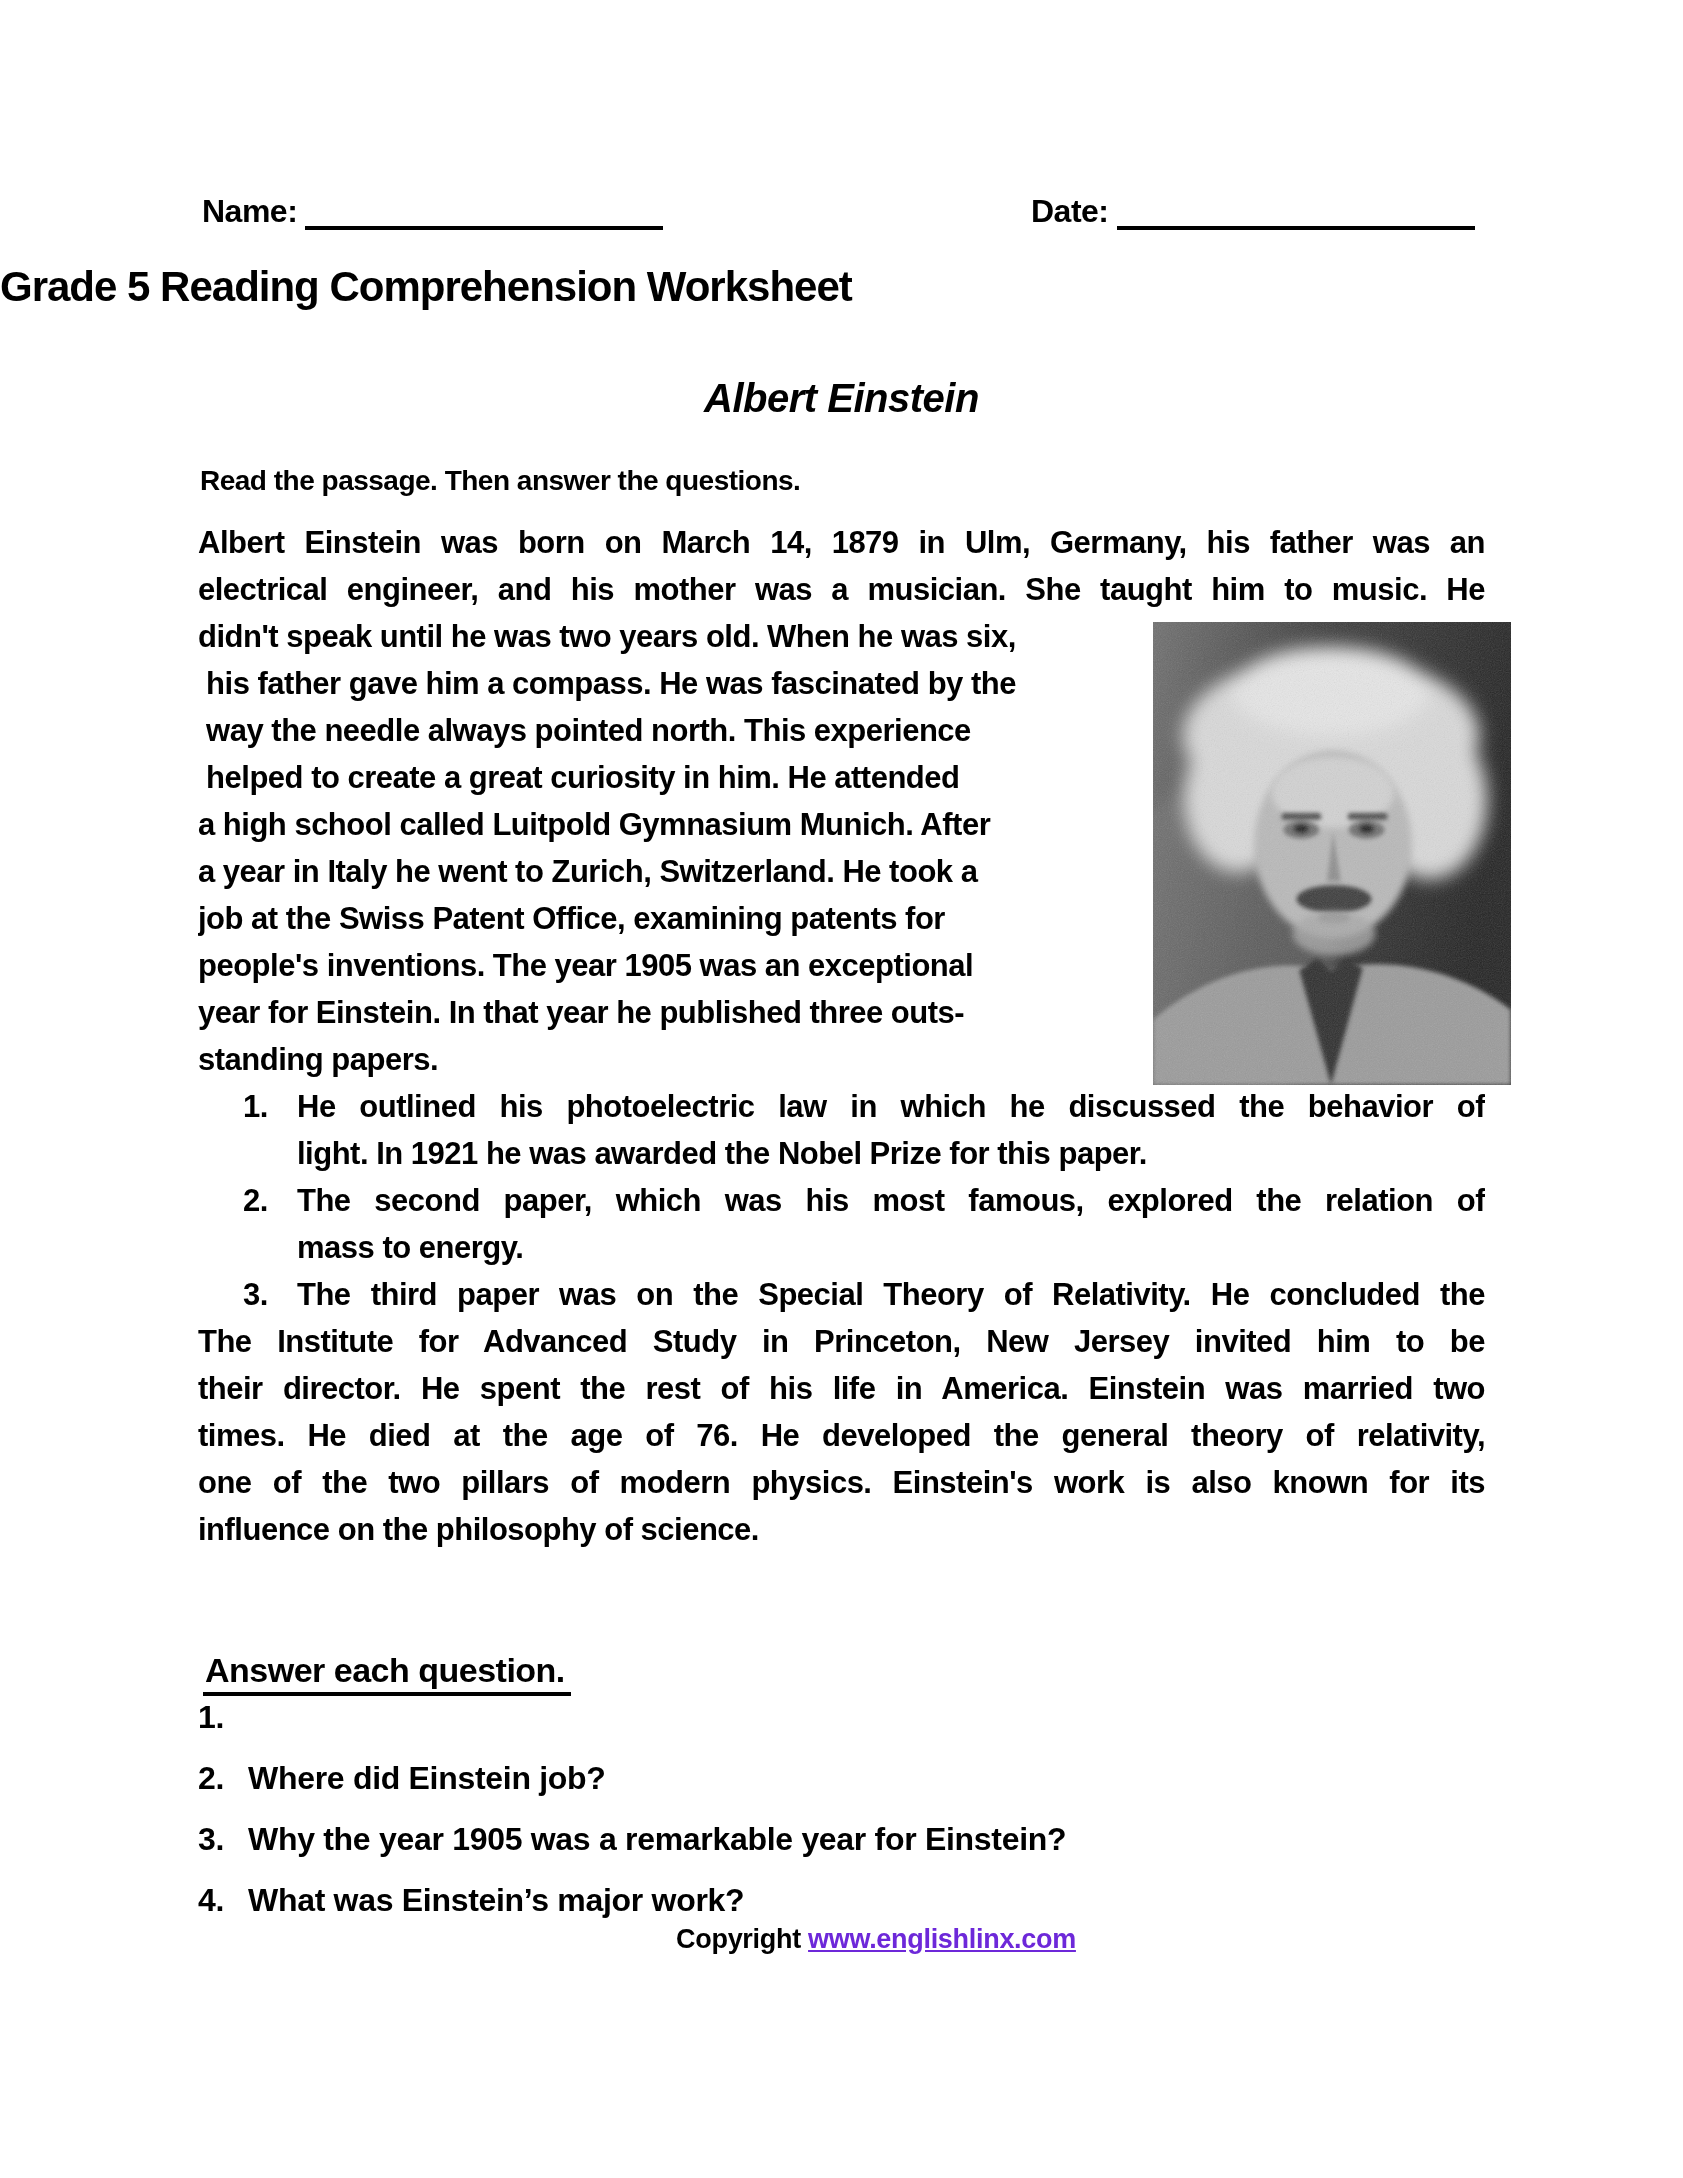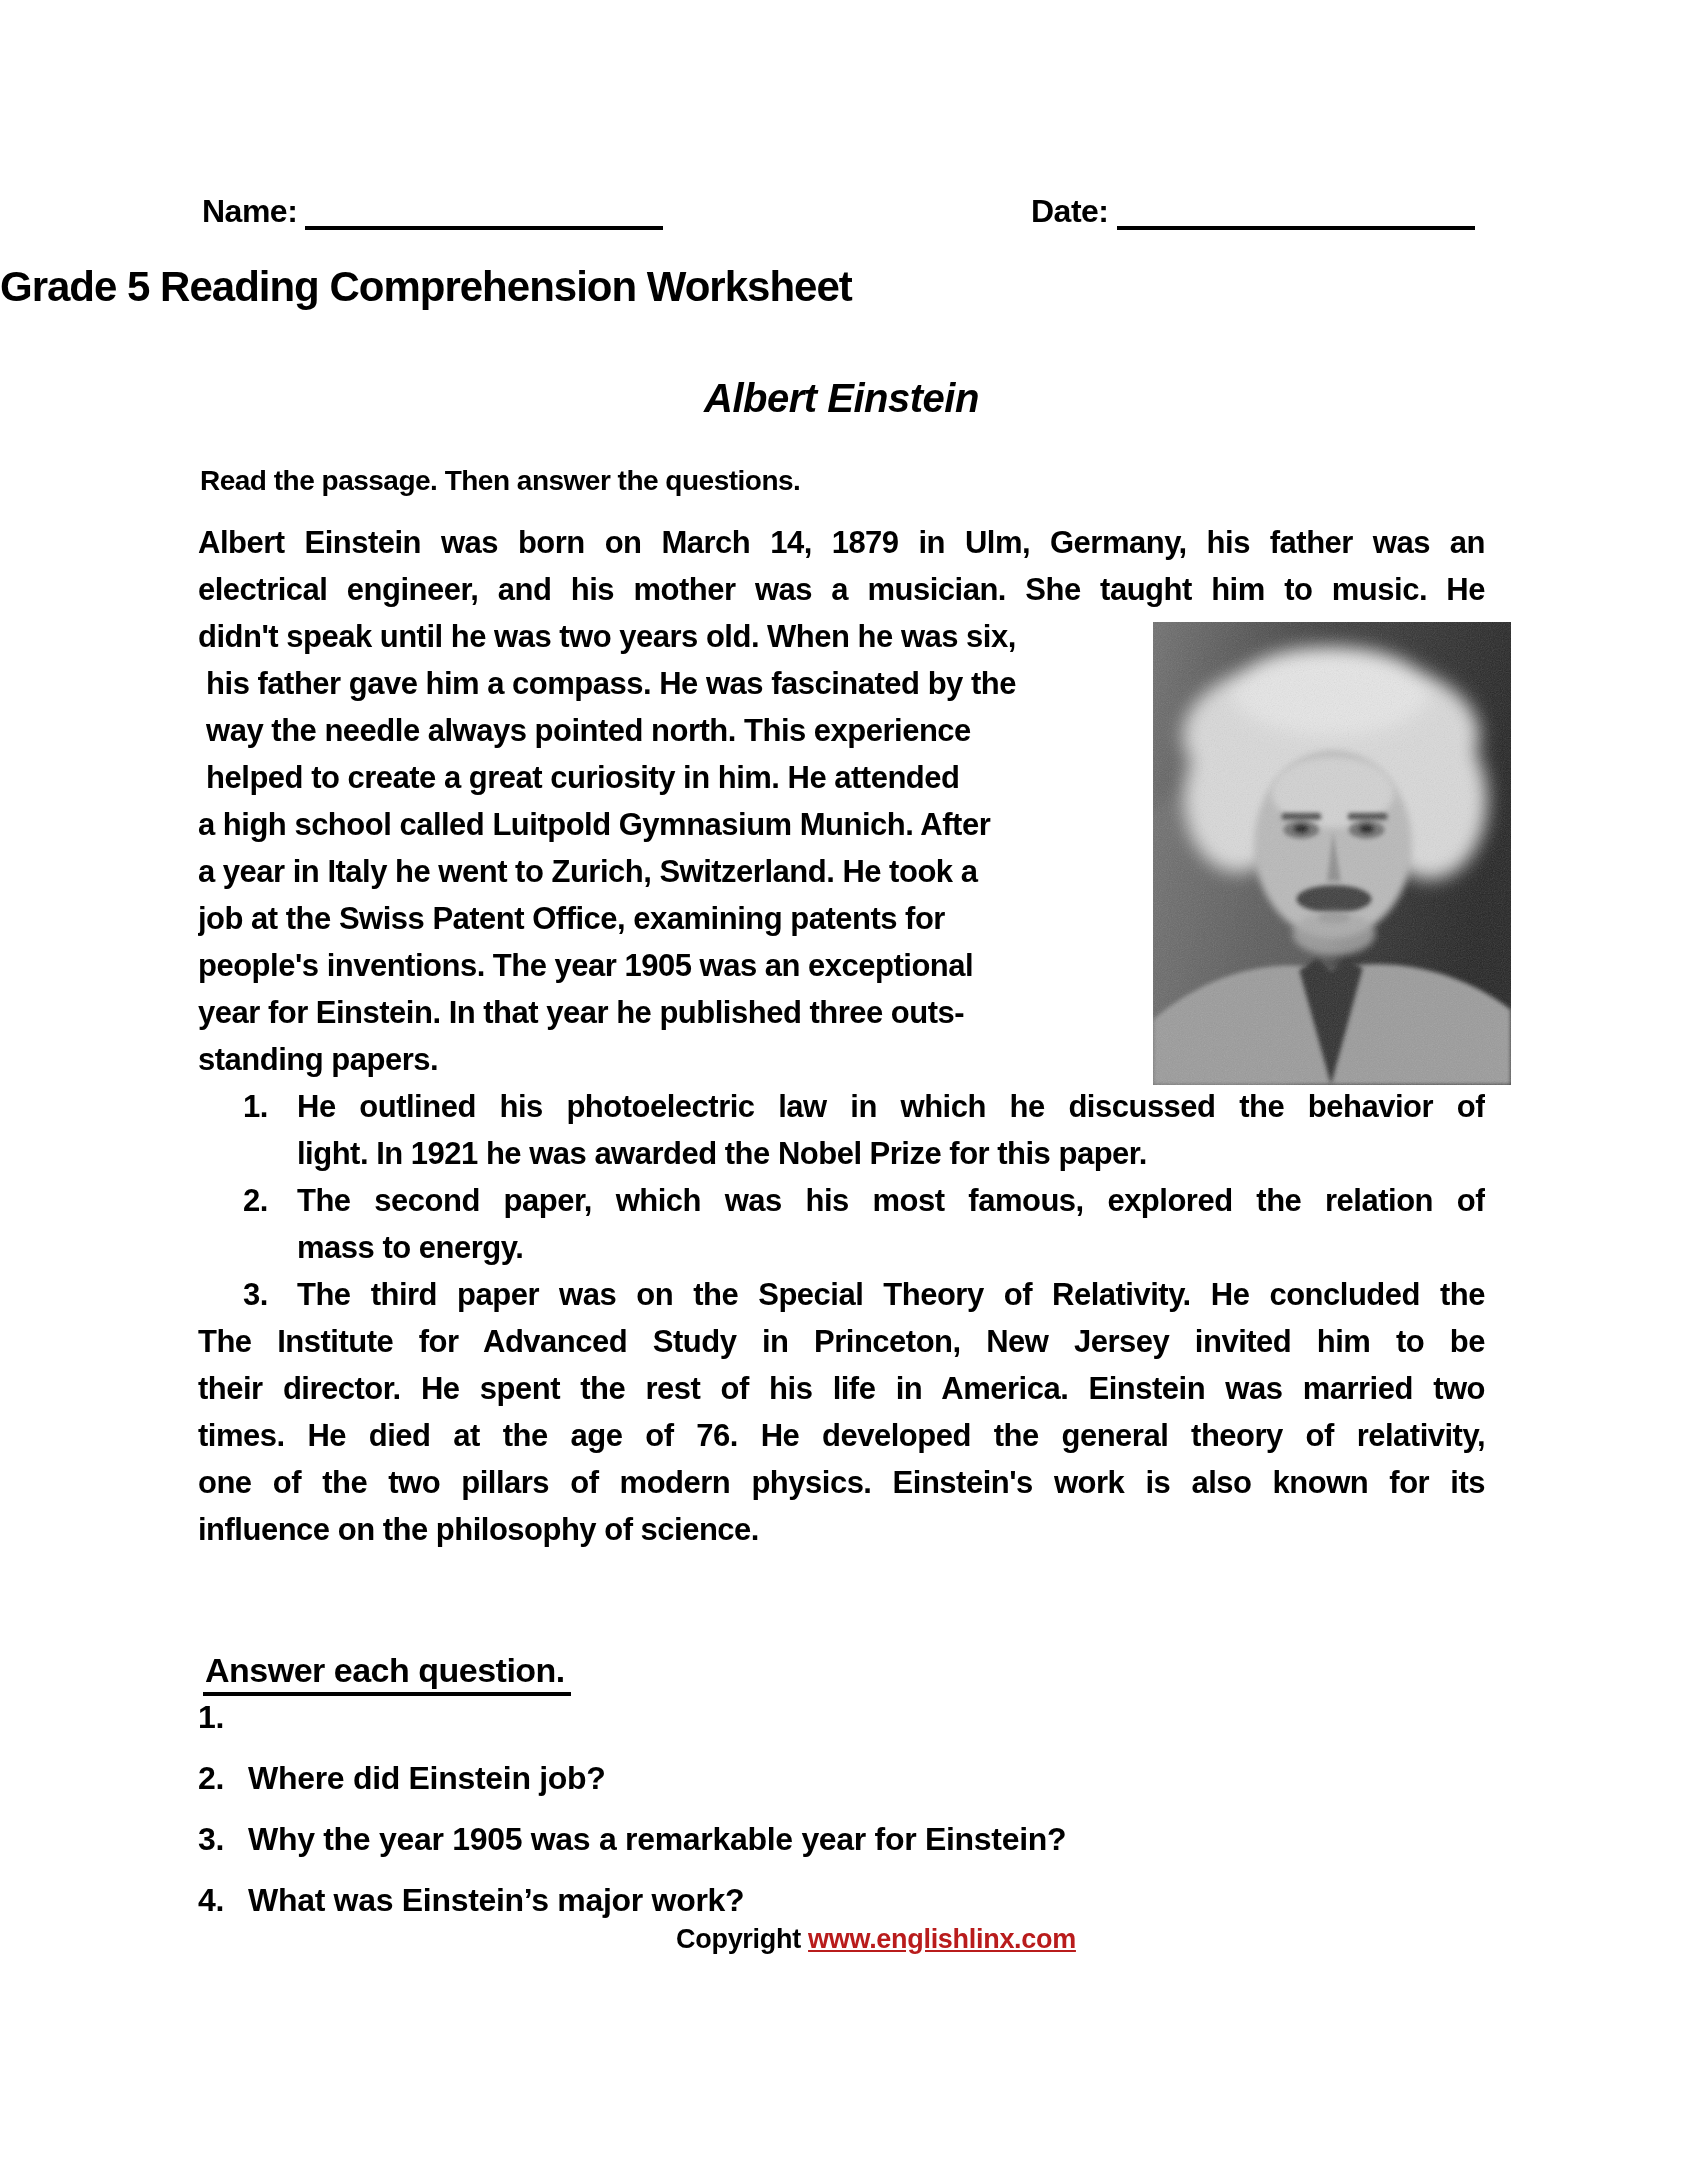--- a/index.html
+++ b/index.html
@@ -166,17 +166,17 @@
       <div class="q-num">3.</div>
       <div class="q-text">Why the year 1905 was a remarkable year for Einstein?</div>
     </div>
     <div class="q-row">
       <div class="q-num">4.</div>
       <div class="q-text">What was Einstein’s major work?</div>
     </div>
   </div>
 
   <div class="copyright">
-    <span>Copyright </span><span class="link" style="color: #b91c1c;">www.englishlinx.com</span>
+    <span>Copyright </span><span class="link" style="color: #6d28d9;">www.englishlinx.com</span>
   </div>
 
 </div>
 
 
 </body></html>

